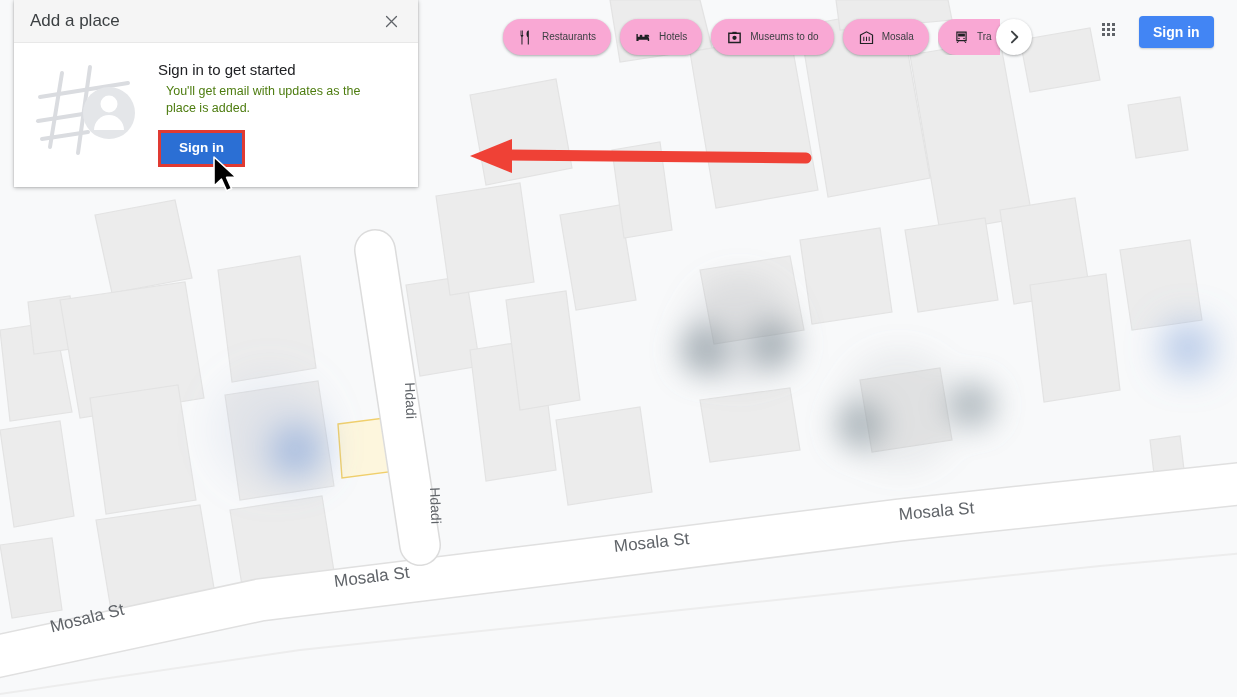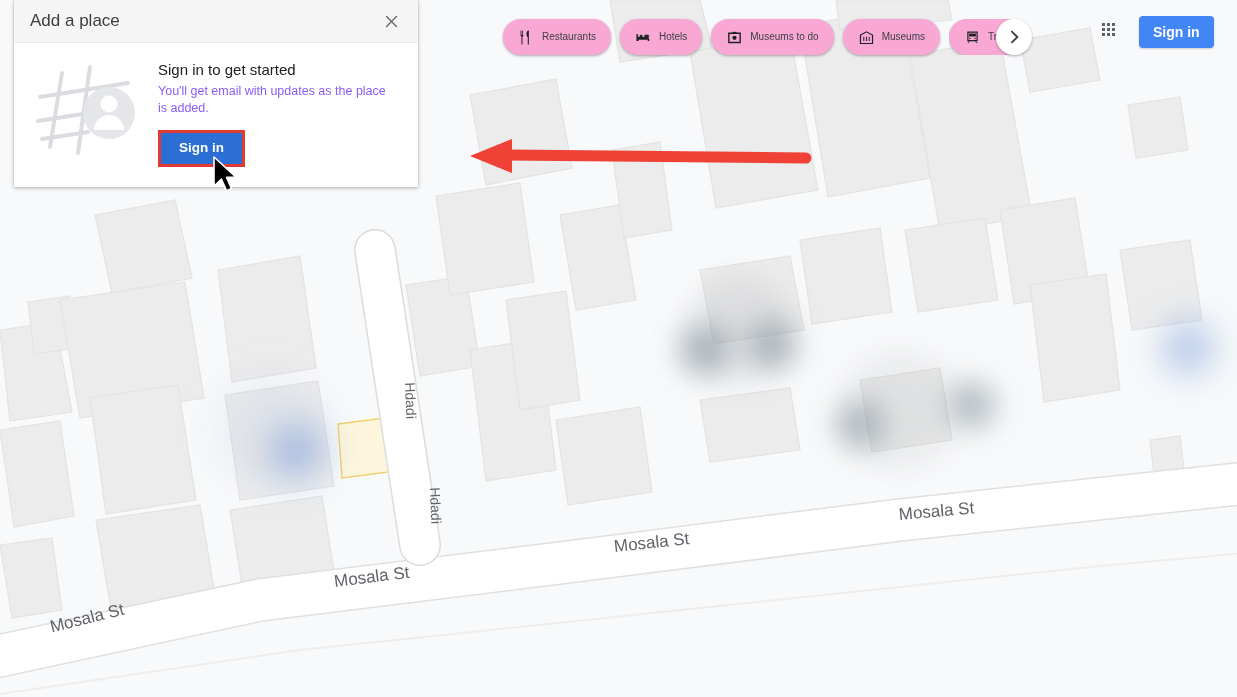--- a/index.html
+++ b/index.html
@@ -159,23 +159,24 @@
     margin-top: 2px;
   }
   #dialog-text-col { flex: 1; padding-top: 2px; }
   #dialog-heading {
     font-size: 15px;
     color: #202124;
     margin-bottom: 5px;
   }
   #dialog-description {
     font-size: 12.5px;
-    color: #8b5cf6;
+    color: #4d7c0f;
     line-height: 1.35;
     max-width: 252px;
+    margin-left: 8px;
   }
   #signin-cta-wrap {
     margin-top: 13px;
     display: inline-block;
     border: 3px solid #e03a32;
     padding: 0;
     line-height: 0;
   }
   #signin-dialog-button {
     display: block;
@@ -334,21 +335,21 @@
         <rect x="9" y="4" width="6" height="2.2" fill="#202124"></rect>
       </svg>
       <span class="chip-label">Museums to do</span>
     </div>
 
     <div class="chip">
       <svg class="chip-icon" viewBox="0 0 24 24">
         <path fill="none" stroke="#202124" stroke-width="1.7" d="M3.5 8.6 12 4l8.5 4.6v11.9h-17z"></path>
         <path fill="#202124" d="M7.5 11h1.4v6H7.5zm3.8 0h1.4v6h-1.4zm3.8 0h1.4v6h-1.4z"></path>
       </svg>
-      <span class="chip-label">Museums</span>
+      <span class="chip-label">Mosala</span>
     </div>
 
     <div id="chip-clipped">
       <div class="chip">
         <svg class="chip-icon" viewBox="0 0 24 24">
           <path fill="none" stroke="#202124" stroke-width="1.7" d="M5.5 4.5h13v12h-13z"></path>
           <rect x="7.2" y="6.4" width="9.6" height="4.2" fill="#202124"></rect>
           <circle cx="8.4" cy="13.4" r="1.1" fill="#202124"></circle>
           <circle cx="15.6" cy="13.4" r="1.1" fill="#202124"></circle>
           <path fill="#202124" d="M7 17.2h1.5l-2 2.6H5zm10 0h-1.5l2 2.6H19z"></path>

